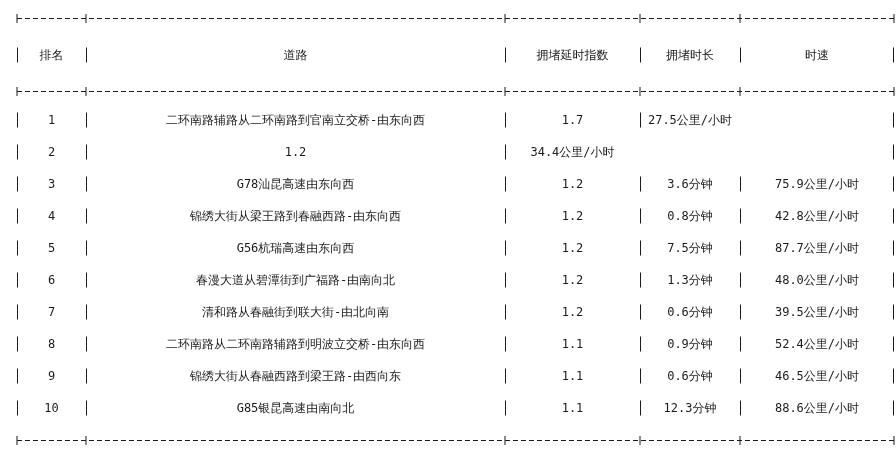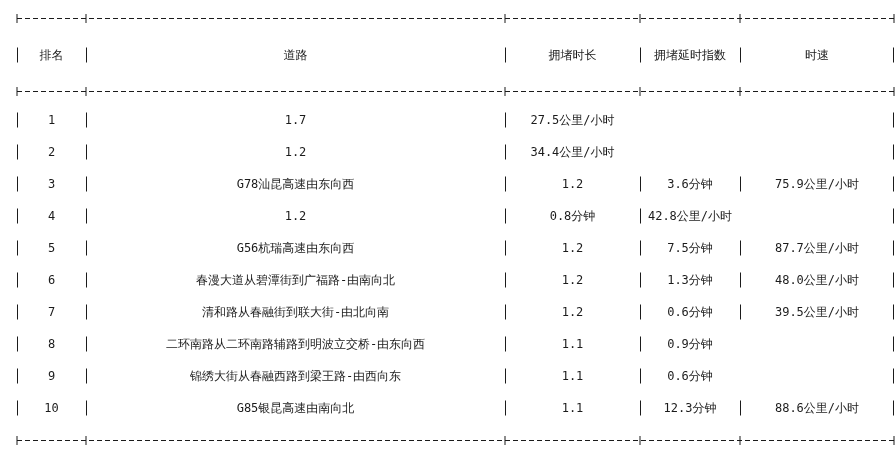--- a/index.html
+++ b/index.html
@@ -87,57 +87,59 @@
     <span class="junc" style="left:7.87%"></span>
     <span class="junc" style="left:55.64%"></span>
     <span class="junc" style="left:71.04%"></span>
     <span class="junc" style="left:82.44%"></span>
     <span class="junc" style="left:100%"></span>
   </div>
 
   <div class="row header">
     <div class="cell">排名</div>
     <div class="cell">道路</div>
+    <div class="cell">拥堵延时指数</div>
     <div class="cell">拥堵时长</div>
-    <div class="cell">拥堵延时指数</div>
     <div class="cell">时速</div>
   </div>
 
   <div class="hrule">
     <span class="junc" style="left:0%"></span>
     <span class="junc" style="left:7.87%"></span>
     <span class="junc" style="left:55.64%"></span>
     <span class="junc" style="left:71.04%"></span>
     <span class="junc" style="left:82.44%"></span>
     <span class="junc" style="left:100%"></span>
   </div>
 
   <div class="tbody">
   <div class="row">
     <div class="cell">1</div>
+    <div class="cell">二环南路辅路从二环南路到官南立交桥-由东向西</div>
     <div class="cell">1.7</div>
     <div class="cell">27.5公里/小时</div>
   </div>
 
   <div class="row">
     <div class="cell">2</div>
     <div class="cell">1.2</div>
     <div class="cell">34.4公里/小时</div>
   </div>
 
   <div class="row">
     <div class="cell">3</div>
     <div class="cell">G78汕昆高速由东向西</div>
     <div class="cell">1.2</div>
     <div class="cell">3.6分钟</div>
     <div class="cell">75.9公里/小时</div>
   </div>
 
   <div class="row">
     <div class="cell">4</div>
+    <div class="cell">锦绣大街从梁王路到春融西路-由东向西</div>
     <div class="cell">1.2</div>
     <div class="cell">0.8分钟</div>
     <div class="cell">42.8公里/小时</div>
   </div>
 
   <div class="row">
     <div class="cell">5</div>
     <div class="cell">G56杭瑞高速由东向西</div>
     <div class="cell">1.2</div>
     <div class="cell">7.5分钟</div>
@@ -158,27 +160,29 @@
     <div class="cell">1.2</div>
     <div class="cell">0.6分钟</div>
     <div class="cell">39.5公里/小时</div>
   </div>
 
   <div class="row">
     <div class="cell">8</div>
     <div class="cell">二环南路从二环南路辅路到明波立交桥-由东向西</div>
     <div class="cell">1.1</div>
     <div class="cell">0.9分钟</div>
+    <div class="cell">52.4公里/小时</div>
   </div>
 
   <div class="row">
     <div class="cell">9</div>
     <div class="cell">锦绣大街从春融西路到梁王路-由西向东</div>
     <div class="cell">1.1</div>
     <div class="cell">0.6分钟</div>
+    <div class="cell">46.5公里/小时</div>
   </div>
 
   <div class="row">
     <div class="cell">10</div>
     <div class="cell">G85银昆高速由南向北</div>
     <div class="cell">1.1</div>
     <div class="cell">12.3分钟</div>
     <div class="cell">88.6公里/小时</div>
   </div>
 </div>

